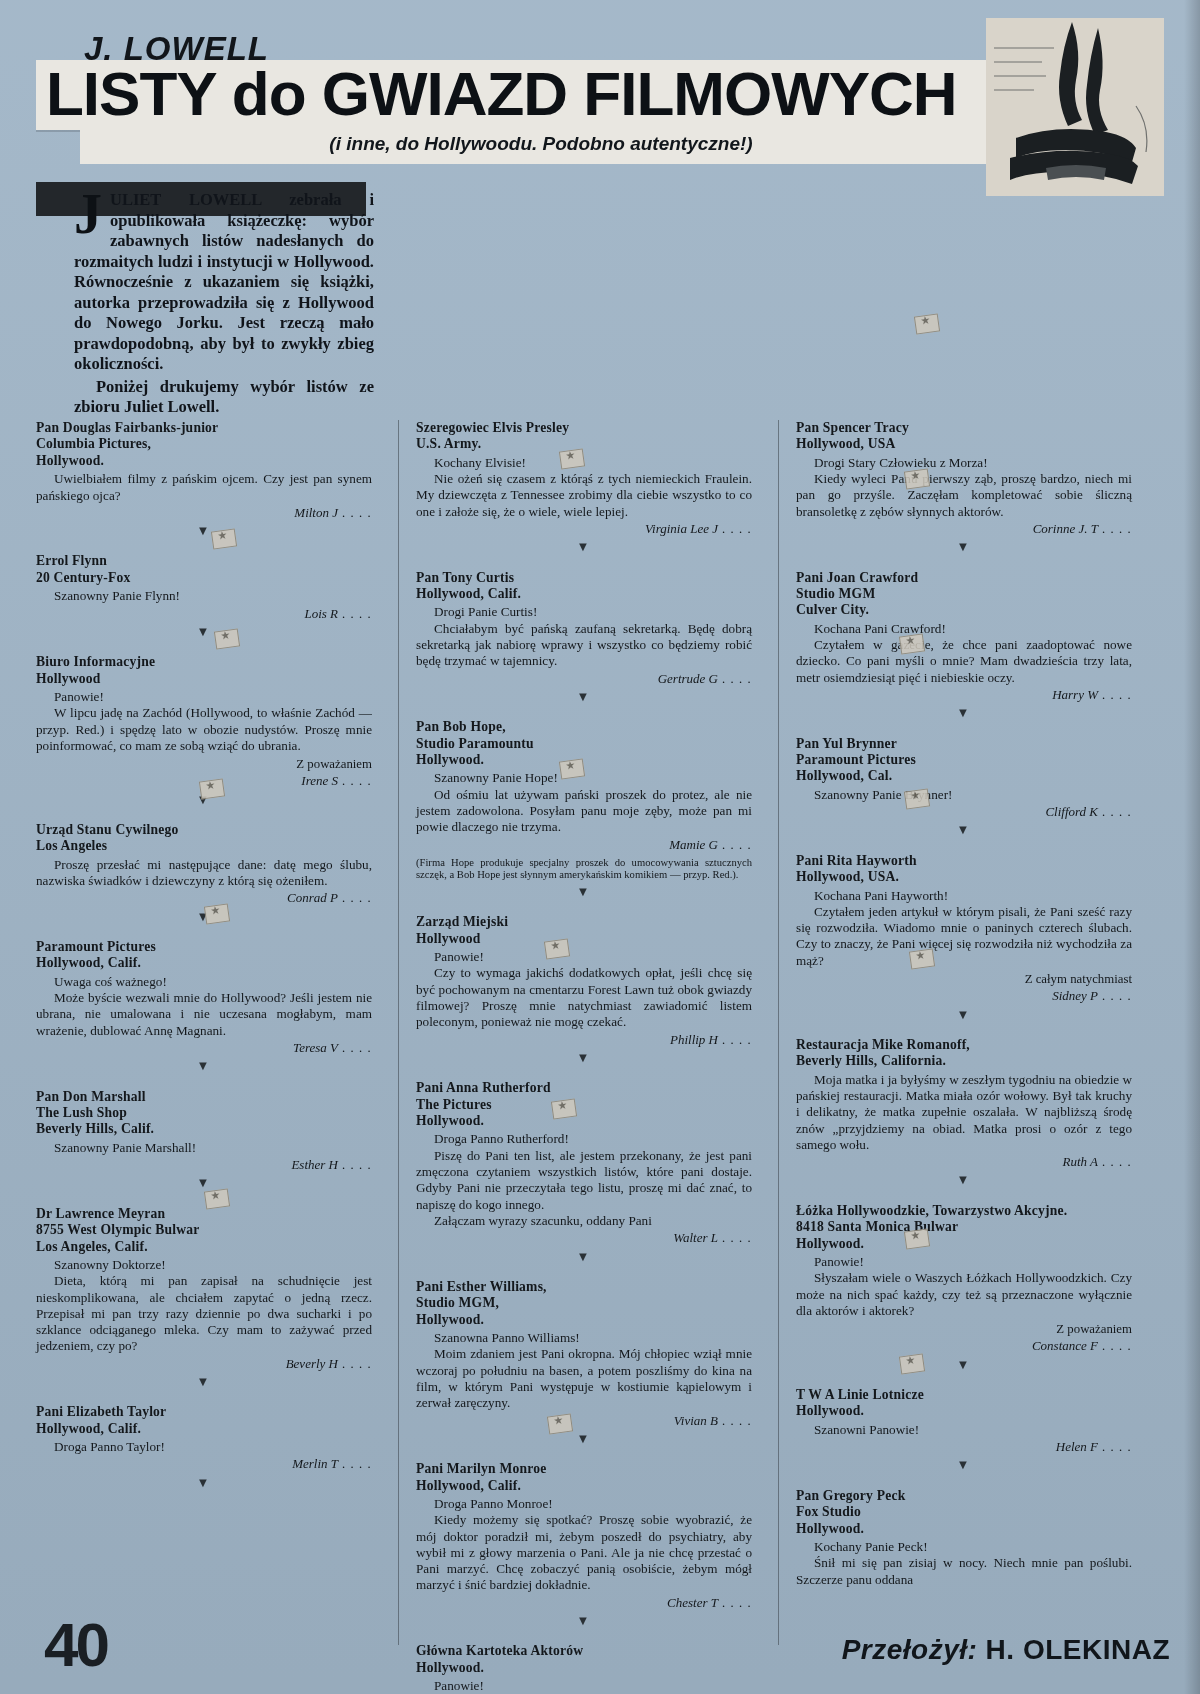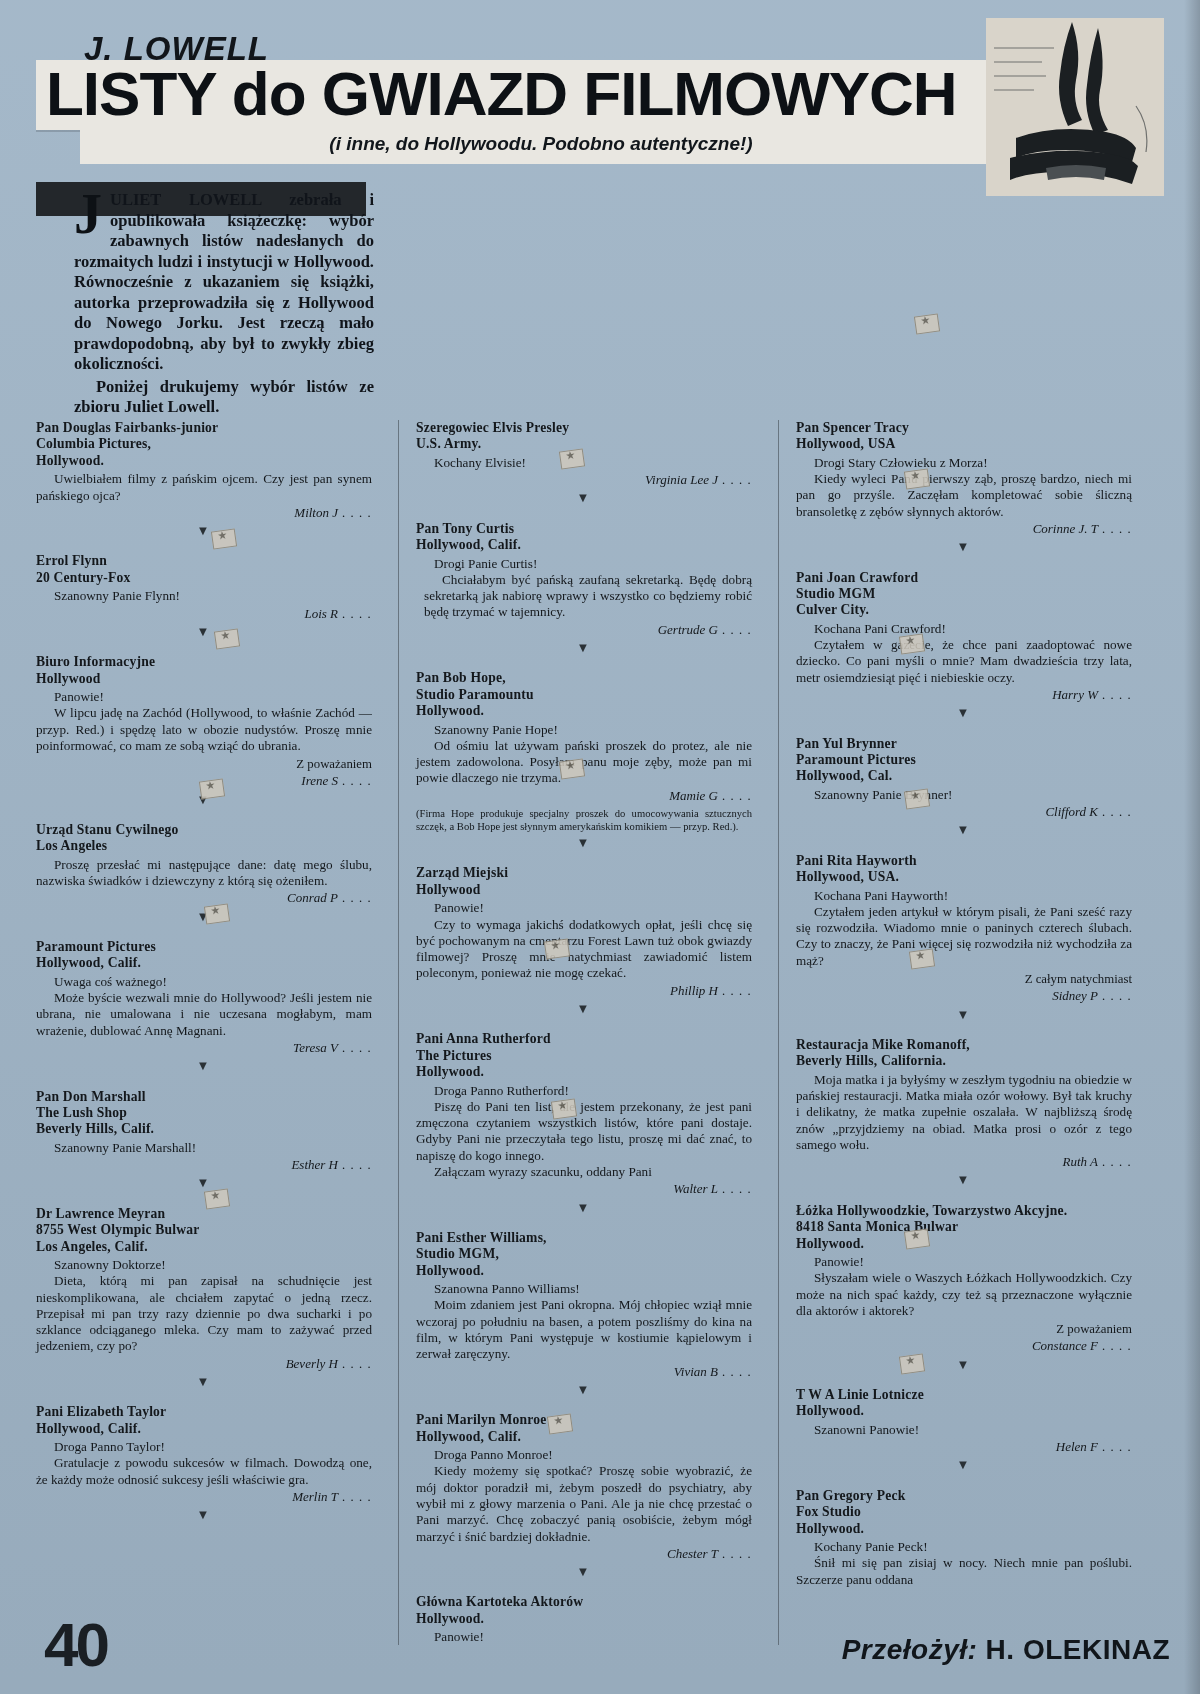--- a/index.html
+++ b/index.html
@@ -271,46 +271,46 @@
           <div class="sig">Beverly H</div>
           <span class="ornament">▼</span>
         </div>
         <div class="letter">
           <div class="addr">
             <div>Pani Elizabeth Taylor</div>
             <div>Hollywood, Calif.</div>
           </div>
           <div class="body">
             <div style="text-indent: 18px;">Droga Panno Taylor!</div>
-            <div style="text-indent: 18px;">Gratulacje z powodu sukcesów w filmach. Dowodzą one, że każdy może odnosić sukcesy jeśli właściwie gra.</div>
           </div>
           <div class="sig">Merlin T</div>
           <span class="ornament">▼</span>
         </div>
       </div>
     <div class="col c2" id="col1">
         <div class="letter">
           <div class="addr">
             <div>Szeregowiec Elvis Presley</div>
             <div>U.S. Army.</div>
           </div>
           <div class="body">
             <div style="text-indent: 18px;">Kochany Elvisie!</div>
+            <div style="text-indent: 18px;">Nie ożeń się czasem z którąś z tych niemieckich Fraulein. My dziewczęta z Tennessee zrobimy dla ciebie wszystko to co one i założe się, że o wiele, wiele lepiej.</div>
           </div>
           <div class="sig">Virginia Lee J</div>
           <span class="ornament">▼</span>
         </div>
         <div class="letter">
           <div class="addr">
             <div>Pan Tony Curtis</div>
             <div>Hollywood, Calif.</div>
           </div>
           <div class="body">
             <div style="text-indent: 18px;">Drogi Panie Curtis!</div>
-            <div style="text-indent: 18px; margin-left: 8px;">Chciałabym być pańską zaufaną sekretarką. Będę dobrą sekretarką jak nabiorę wprawy i wszystko co będziemy robić będę trzymać w tajemnicy.</div>
+            <div style="text-indent: 18px;">Chciałabym być pańską zaufaną sekretarką. Będę dobrą sekretarką jak nabiorę wprawy i wszystko co będziemy robić będę trzymać w tajemnicy.</div>
           </div>
           <div class="sig">Gertrude G</div>
           <span class="ornament">▼</span>
         </div>
         <div class="letter">
           <div class="addr">
             <div>Pan Bob Hope,</div>
             <div>Studio Paramountu</div>
             <div>Hollywood.</div>
           </div>

